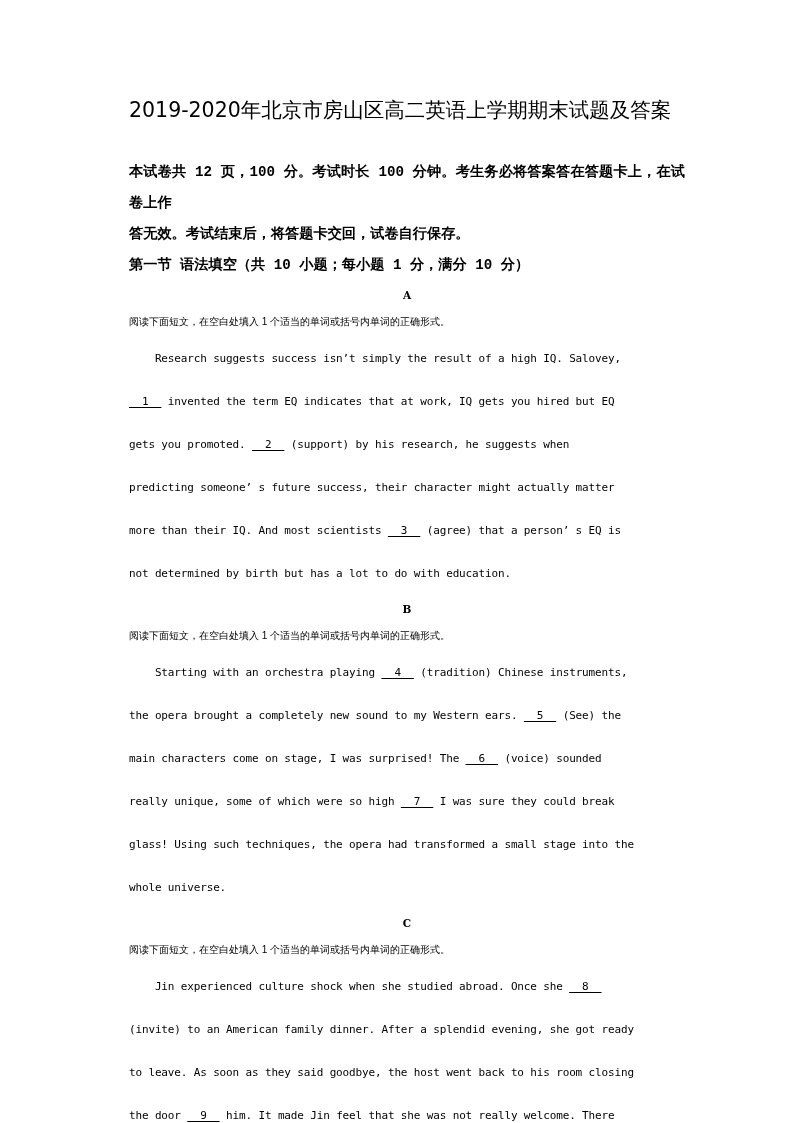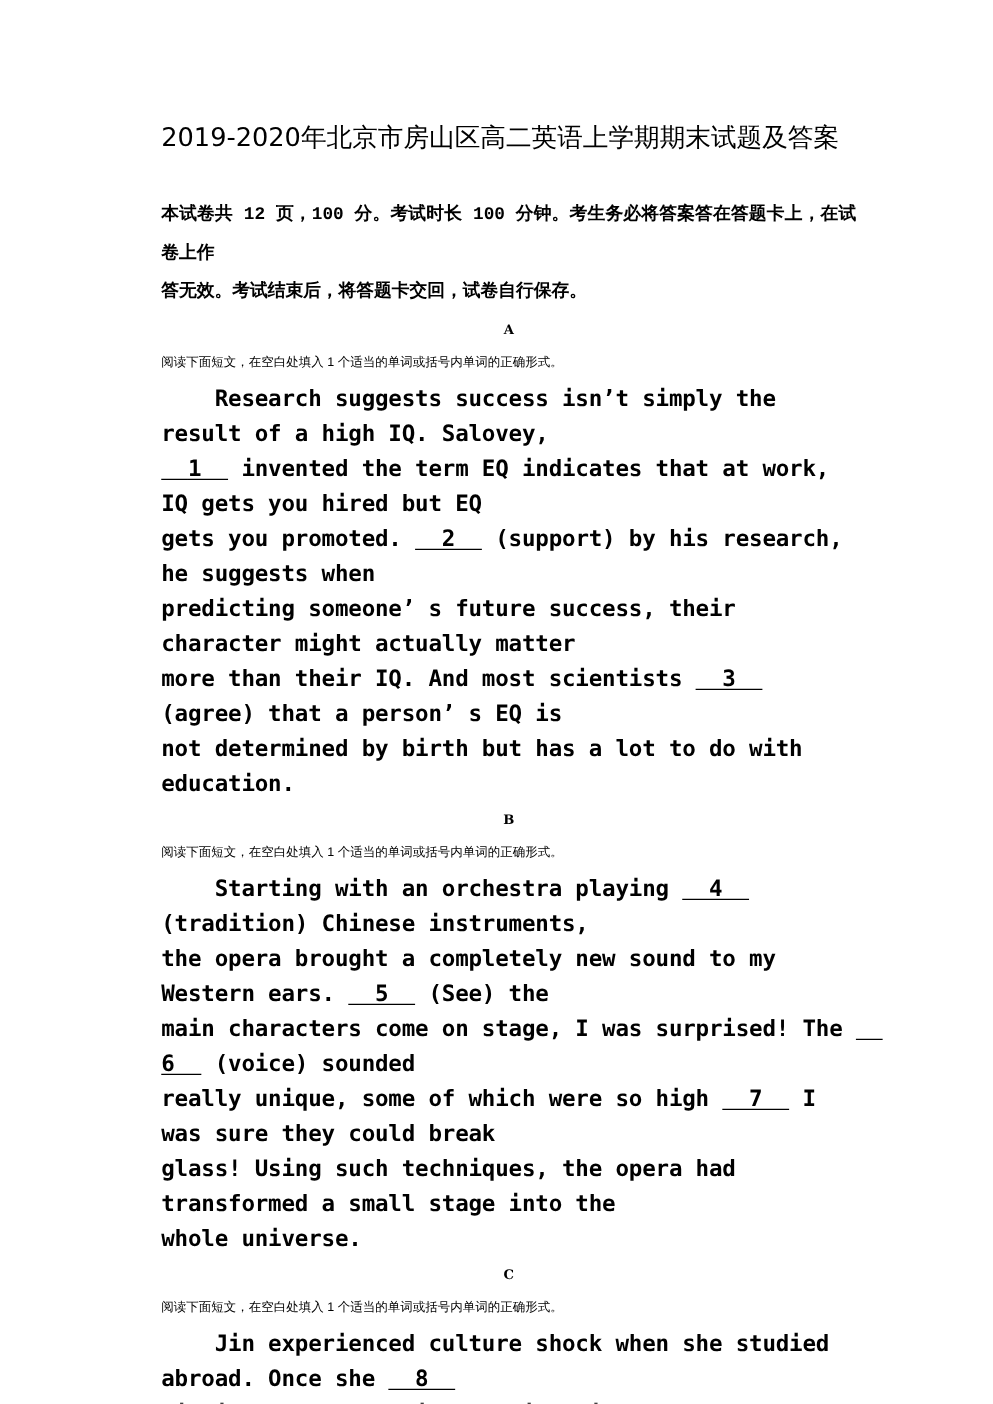--- a/index.html
+++ b/index.html
@@ -72,47 +72,47 @@
     font-size: 10.5px;
     line-height: 24px;
     text-align: center;
     margin: 0;
     letter-spacing: 0;
   }
 
   
   .passage {
     font-family: "DejaVu Sans Mono", monospace;
-    font-size: 18px;
-    line-height: 28px;
+    font-size: 11px;
+    line-height: 43px;
     margin: 0;
     white-space: pre-wrap;
     letter-spacing: -0.15px;
     word-spacing: 0px;
-    font-weight: bold;
   }
   .passage .blank {
     text-decoration: underline;
     text-underline-offset: 2px;
   }
   .spacer-xs { height: 2px; }
 </style>
 </head>
 <body>
 
 <div class="page">
   <div class="content">
 
     <h1 class="doc-title">2019-2020年北京市房山区高二英语上学期期末试题及答案</h1>
 
     <p class="cn-bold">本试卷共 12 页，100 分。考试时长 100 分钟。考生务必将答案答在答题卡上，在试卷上作</p>
 
     <p class="cn-bold block">答无效。考试结束后，将答题卡交回，试卷自行保存。</p>
 
 
+    <p class="cn-bold">第一节 语法填空（共 10 小题；每小题 1 分，满分 10 分）</p>
 
     <div class="spacer-xs"></div>
 
     <div>
       <p class="section-letter">A</p>
       <p class="cn-normal">阅读下面短文，在空白处填入 1 个适当的单词或括号内单词的正确形式。</p>
       <div class="passage">    Research suggests success isn’t simply the result of a high IQ. Salovey,
 <span class="blank">  1  </span> invented the term EQ indicates that at work, IQ gets you hired but EQ
 gets you promoted. <span class="blank">  2  </span> (support) by his research, he suggests when
 predicting someone’ s future success, their character might actually matter

